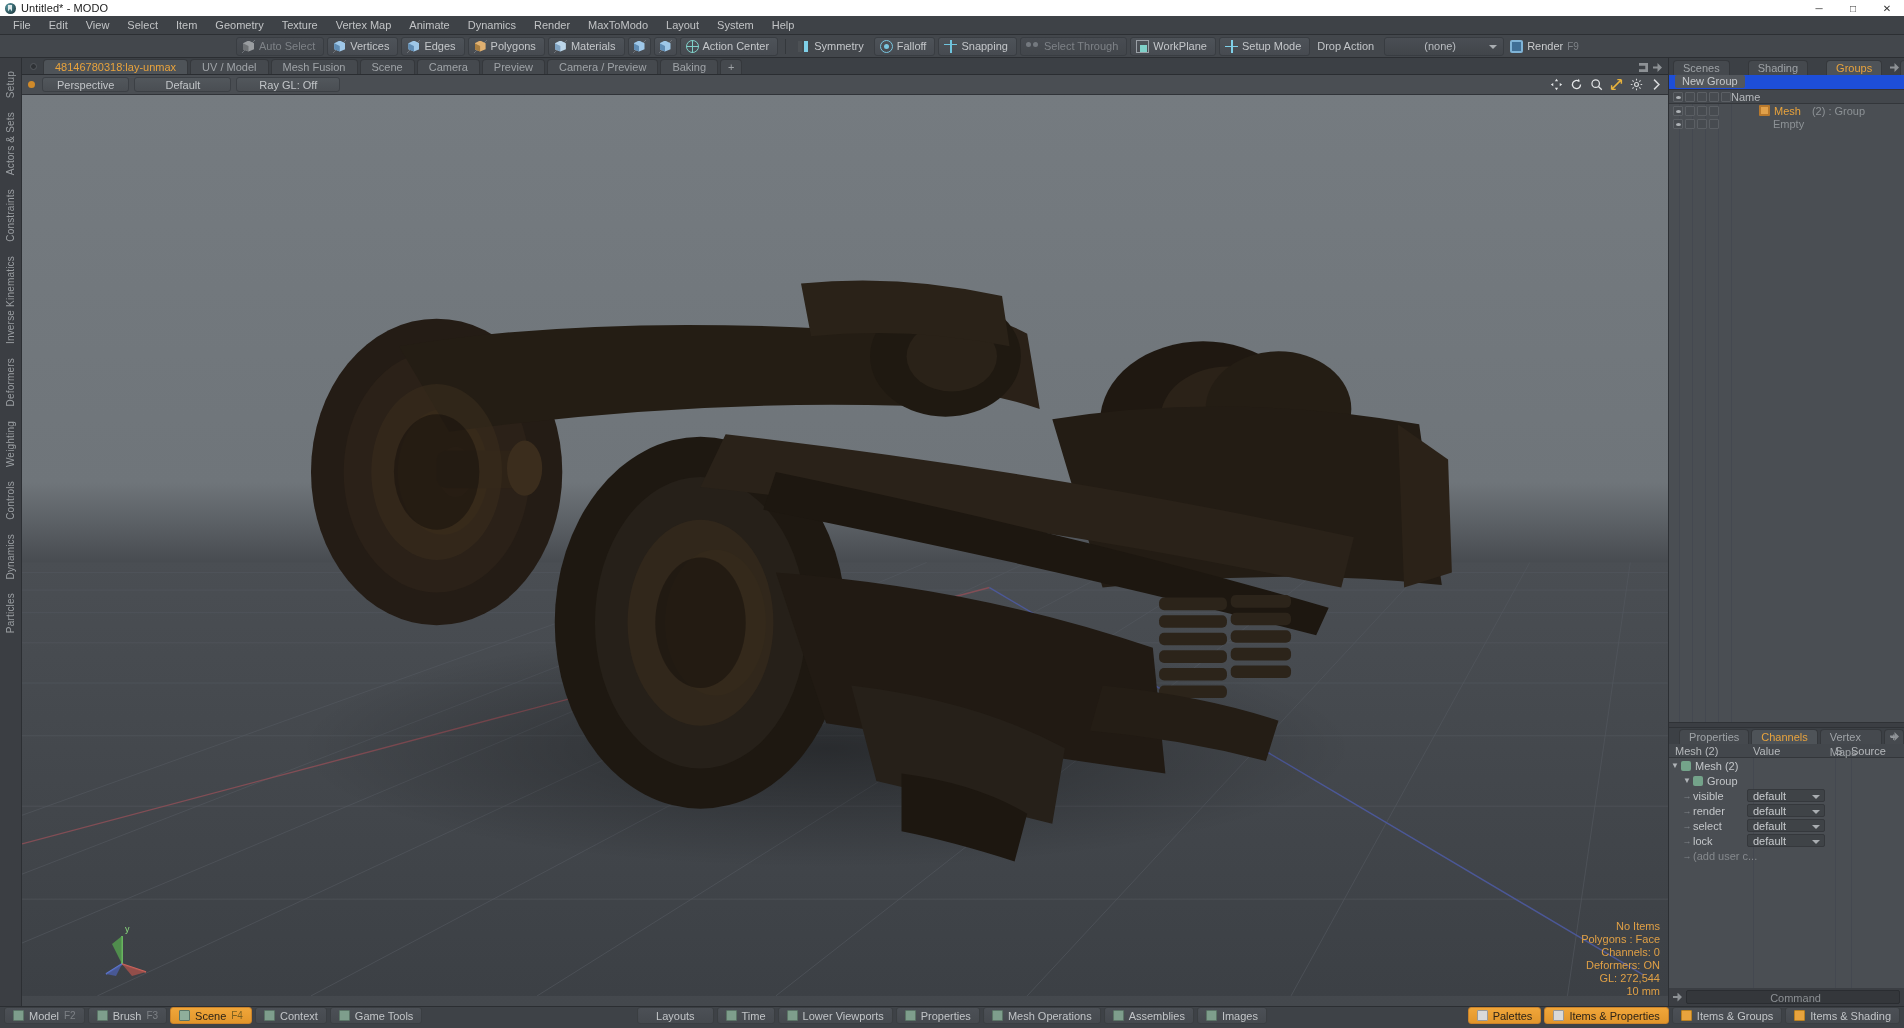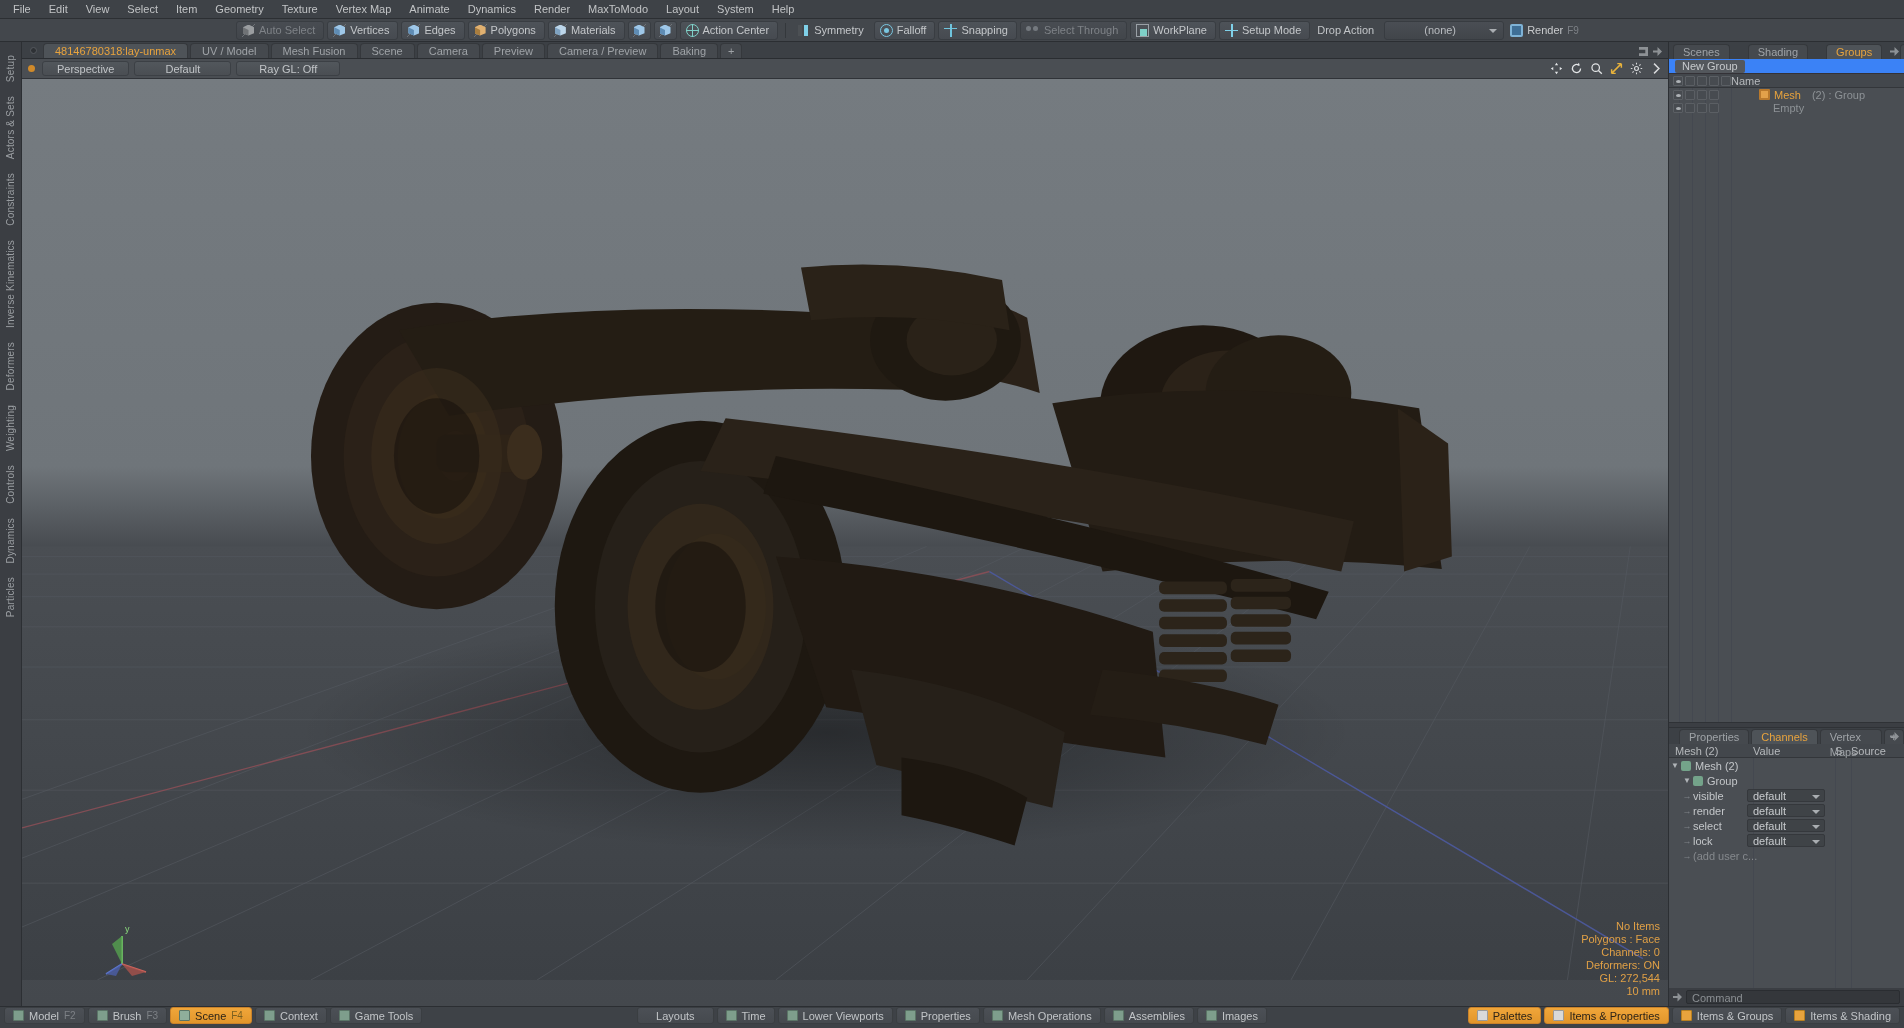--- a/index.html
+++ b/index.html
@@ -166,21 +166,21 @@
   
   .rightpanel { width:236px; flex:0 0 236px; background:#3b3e43; display:flex; flex-direction:column;
      border-left:1px solid #2c2f33; min-height:0; }
   .rp-tabrow{ height:17px; flex:0 0 17px; background:#3c4045; display:flex; align-items:flex-end;
      gap:18px; padding-left:4px; position:relative; }
   .rp-tab{ height:15px;line-height:15px;padding:0 9px;font-size:11px;color:#9fa3a7;
      background:#45494e;border:1px solid #35383c;border-bottom:none;border-radius:4px 4px 0 0;}
   .rp-tab.active{ background:#4e5358; color:#e8a33d; }
   .rp-tabrow .rightico{position:absolute;right:5px;bottom:3px;display:flex;gap:4px;}
 
-  .rp-sub{ height:15px; flex:0 0 15px; background:#3b82f6; display:flex; align-items:center;
+  .rp-sub{ height:15px; flex:0 0 15px; background:#1d4ed8; display:flex; 
      padding-left:6px; font-size:11px; color:#c6c9cc; border-bottom:1px solid #343237;}
   .rp-sub .lbl{ background:#53575c; padding:0 7px; height:13px; line-height:13px; border-radius:2px;}
 
   .rp-colhdr{ height:14px; flex:0 0 14px; background:#43474c; display:flex; align-items:center;
      font-size:11px; color:#b6b9bc; border-bottom:1px solid #33363a;}
   .eyecol{ width:62px; display:flex; gap:2px; padding-left:4px; align-items:center;}
   .sq{ width:10px;height:10px;border:1px solid #5b5f64; background:#474b50; border-radius:1px;}
   .sq.eye{ position:relative; }
   .sq.eye::after{content:"";position:absolute;left:2px;top:3px;width:5px;height:3px;border-radius:50%;background:#aeb2b6;}
 
@@ -207,21 +207,21 @@
   .twisty{ width:12px; text-align:center; color:#b0b4b8; font-size:8px;}
   .arrowdot{ width:12px; text-align:center; color:#7e8287; font-size:9px;}
   .greenico{ width:10px;height:10px;border-radius:2px;background:#74a38a;margin-right:4px;}
   .valuefield{ width:78px; height:13px; line-height:13px; background:#3f4347; border:1px solid #35383c;
      border-radius:2px; font-size:11px; color:#c8cbce; padding-left:5px; position:relative;}
   .valuefield .caret{ position:absolute; right:4px; top:5px; width:0;height:0;
      border-left:4px solid transparent;border-right:4px solid transparent;border-top:4px solid #a9adb1;}
 
   .cmdrow{ height:18px; flex:0 0 18px; background:#3b3e43; display:flex; align-items:center; gap:4px; padding:0 4px;}
   .cmdfield{ flex:1 1 auto; height:14px; background:#34373b; border:1px solid #2a2d31; border-radius:2px;
-     font-size:11px; color:#8b8f93; line-height:14px; padding-left:5px;}
+     font-size:11px; color:#8b8f93; line-height:14px; padding-left:5px;text-align:center;}
 
   
   .bottombar{ height:22px; flex:0 0 22px; background:#3e4247; display:flex; align-items:flex-start;
      padding:0 4px; gap:3px; border-top:1px solid #2b2e32; position:relative;}
   .bbtn{ height:17px; display:flex; align-items:center; gap:5px; padding:0 8px;
      background:linear-gradient(#4c5056,#45494e); border:1px solid #3a3e42; border-radius:3px;
      font-size:11px; color:#c2c5c8;}
   .bbtn.active{ background:linear-gradient(#f0a63a,#e2962b); border-color:#c9822a; color:#2b2318;}
   .bbtn.active .fkey{ color:#7a5f20; }
   .bico{ width:11px;height:11px;background:#7e9e8c; border:1px solid #5b7567; border-radius:1px;}
@@ -229,20 +229,29 @@
   .bico.g{ background:#8fae9b; }
   .bbar-center{ position:absolute; left:50%; transform:translateX(-50%); display:flex; gap:3px;}
   .bbar-right{ position:absolute; right:4px; display:flex; gap:3px;}
   .bbtn.orangeico .bico{ background:#e8a33d; border-color:#b9801f;}
 </style>
 </head>
 <body>
 
 <div class="app">
 
+  <div class="titlebar">
+    <span class="app-icon"></span>
+    <span class="title">Untitled* - MODO</span>
+    <div class="win-btns">
+      <div class="win-btn">─</div>
+      <div class="win-btn">□</div>
+      <div class="win-btn close">✕</div>
+    </div>
+  </div>
 
   <div class="menubar">
     <div class="mi">File</div>
     <div class="mi">Edit</div>
     <div class="mi">View</div>
     <div class="mi">Select</div>
     <div class="mi">Item</div>
     <div class="mi">Geometry</div>
     <div class="mi">Texture</div>
     <div class="mi">Vertex Map</div>

